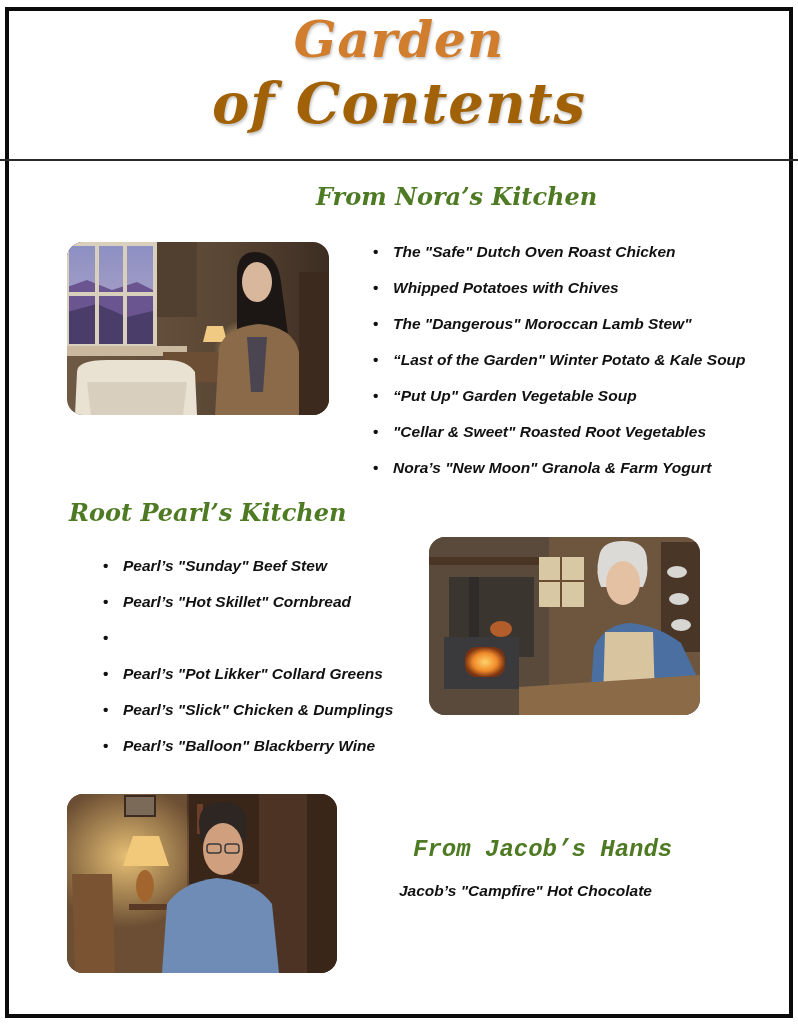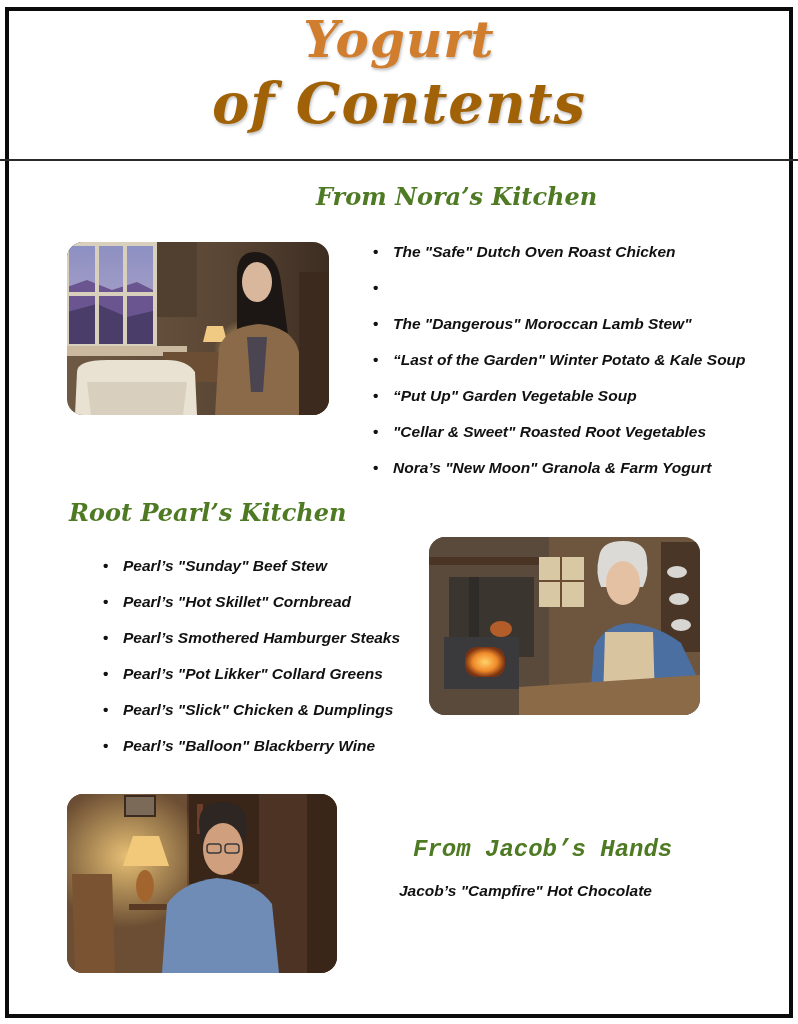--- a/index.html
+++ b/index.html
@@ -21,21 +21,21 @@
   .photo { position: absolute; border-radius: 16px; overflow: hidden; }
 
   .jacob-item { position: absolute; left: 399px; top: 882px; font-style: italic; font-weight: bold; font-size: 15.5px; color: #111; white-space: nowrap; }
 </style>
 </head>
 <body>
 
 <div class="frame"></div>
 <div class="divider"></div>
 
-<div class="title title-1">Yogurt</div>
+<div class="title title-1">Garden</div>
 <div class="title title-2">of Contents</div>
 
 <div class="section-heading" style="left:316px; top:182px;">From Nora’s Kitchen</div>
 
 <div class="photo" style="left:67px; top:242px; width:262px; height:173px;">
   <svg width="262" height="173" viewBox="0 0 262 173">
     <defs>
       <linearGradient id="nwall" x1="0" y1="0" x2="1" y2="0">
         <stop offset="0" stop-color="#6e5a44"></stop>
           <stop offset="0.6" stop-color="#5a4634"></stop>
@@ -70,34 +70,34 @@
     <path d="M170 32 Q170 10 188 10 Q210 10 214 40 L222 100 L170 100 Z" fill="#1c1714"></path>
     <ellipse cx="190" cy="40" rx="15" ry="20" fill="#d9b79c"></ellipse>
     <path d="M148 173 L152 105 Q160 85 192 82 Q226 85 232 110 L236 173 Z" fill="#8a6a48"></path>
     <path d="M180 95 L200 95 L196 150 L184 150 Z" fill="#4a4550"></path>
     <rect x="232" y="30" width="30" height="143" fill="#3d2a1e"></rect>
   </svg>
 </div>
 
 <ul class="list" style="left:371px; top:242px;">
   <li><span class="bullet">•</span><span>The "Safe" Dutch Oven Roast Chicken</span></li>
-  <li><span class="bullet">•</span></li>
+  <li><span class="bullet">•</span><span>Whipped Potatoes with Chives</span></li>
   <li><span class="bullet">•</span><span>The "Dangerous" Moroccan Lamb Stew"</span></li>
   <li><span class="bullet">•</span><span>“Last of the Garden" Winter Potato &amp; Kale Soup</span></li>
   <li><span class="bullet">•</span><span>“Put Up" Garden Vegetable Soup</span></li>
   <li><span class="bullet">•</span><span>"Cellar &amp; Sweet" Roasted Root Vegetables</span></li>
   <li><span class="bullet">•</span><span>Nora’s "New Moon" Granola &amp; Farm Yogurt</span></li>
 </ul>
 
 <div class="section-heading" style="left:69px; top:498px;">Root Pearl’s Kitchen</div>
 
 <ul class="list" style="left:101px; top:556px;">
   <li><span class="bullet">•</span><span>Pearl’s "Sunday" Beef Stew</span></li>
   <li><span class="bullet">•</span><span>Pearl’s "Hot Skillet" Cornbread</span></li>
-  <li><span class="bullet">•</span><span>Pearl’s Smothered Hamburger Steaks</span></li>
+  <li><span class="bullet">•</span></li>
   <li><span class="bullet">•</span><span>Pearl’s "Pot Likker" Collard Greens</span></li>
   <li><span class="bullet">•</span><span>Pearl’s "Slick" Chicken &amp; Dumplings</span></li>
   <li><span class="bullet">•</span><span>Pearl’s "Balloon" Blackberry Wine</span></li>
 </ul>
 
 <div class="photo" style="left:429px; top:537px; width:271px; height:178px;">
   <svg width="271" height="178" viewBox="0 0 271 178">
     <defs>
       <radialGradient id="pfire" cx="0.5" cy="0.5" r="0.5">
         <stop offset="0" stop-color="#ffd36a"></stop>

